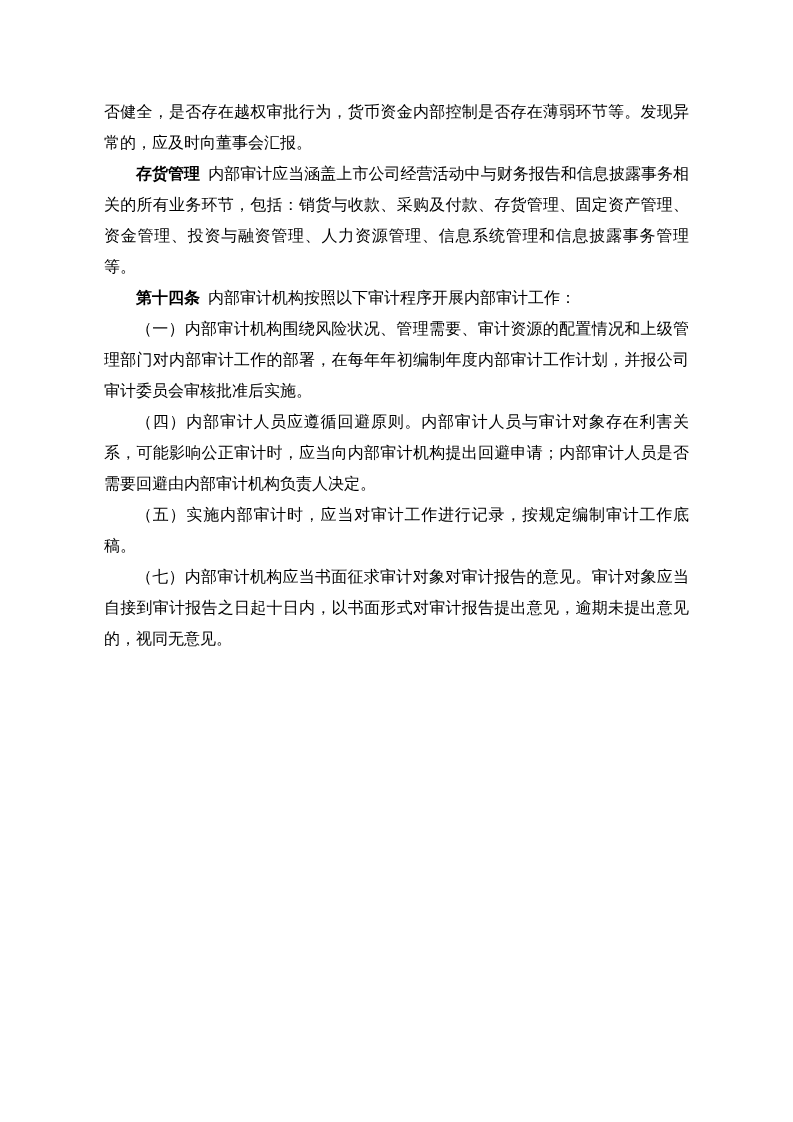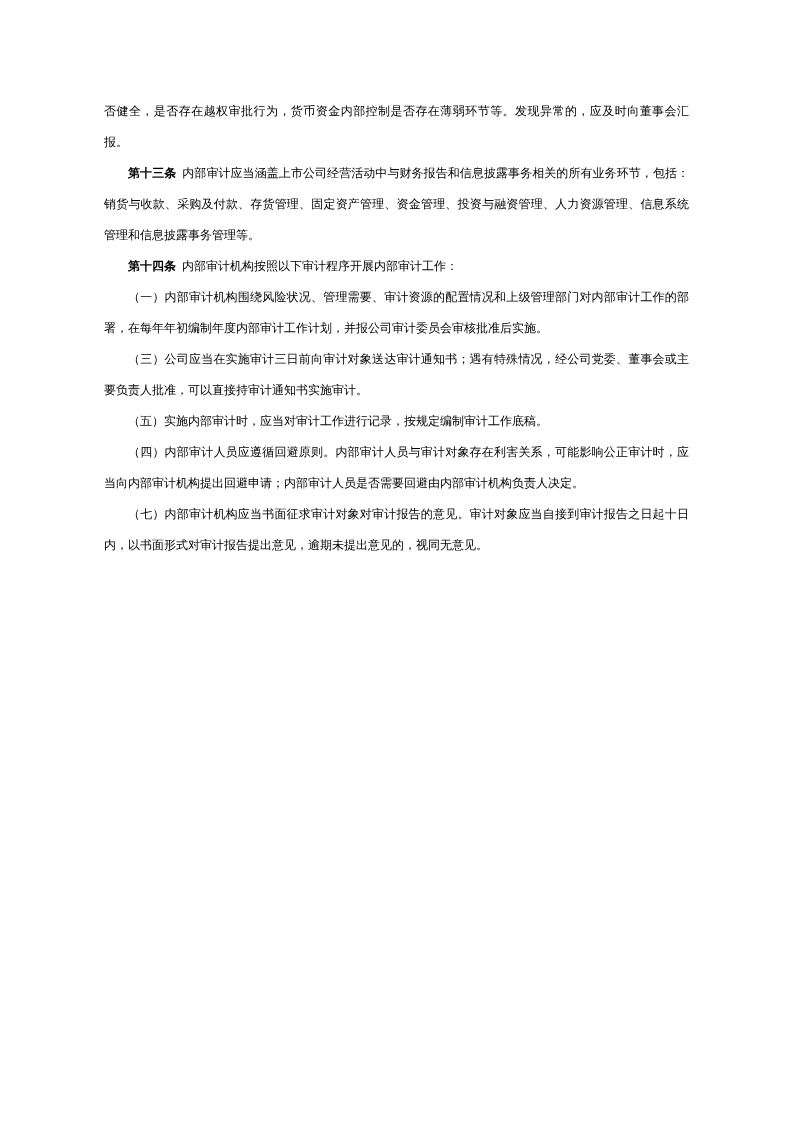--- a/index.html
+++ b/index.html
@@ -25,21 +25,21 @@
   .content {
     position: absolute;
     left: 104px;
     top: 96px;
     width: 585px;
     color: #000000;
   }
   .para {
     margin: 0;
     padding: 0;
-    font-size: 12px;
+    font-size: 16px;
     line-height: 31px;
     text-align: justify;
     text-indent: 2em;
     word-break: break-all;
     color: #000000;
   }
   .para.no-indent {
     text-indent: 0;
   }
   .term {
@@ -48,32 +48,31 @@
   }
 </style>
 </head>
 <body>
 
 <div class="page">
   <div class="content">
 
     <p class="para no-indent"><span>否健全，是否存在越权审批行为，货币资金内部控制是否存在薄弱环节等。发现异常的，应及时向董事会汇报。</span></p>
 
-    <p class="para"><b class="term">第十三条</b><span>内部审计应当涵盖上市公司经营活动中与财务报告和信息披露事务相关的所有业务环节，包括：销货与收款、采购及付款、存货管理、固定资产管理、资金管理、投资与融资管理、人力资源管理、信息系统管理和信息披露事务管理等。</span></p>
+    <p class="para"><b class="term">存货管理</b><span>内部审计应当涵盖上市公司经营活动中与财务报告和信息披露事务相关的所有业务环节，包括：销货与收款、采购及付款、存货管理、固定资产管理、资金管理、投资与融资管理、人力资源管理、信息系统管理和信息披露事务管理等。</span></p>
 
 
     <p class="para"><b class="term">第十四条</b><span>内部审计机构按照以下审计程序开展内部审计工作：</span></p>
 
     <p class="para"><span>（一）内部审计机构围绕风险状况、管理需要、审计资源的配置情况和上级管理部门对内部审计工作的部署，在每年年初编制年度内部审计工作计划，并报公司审计委员会审核批准后实施。</span></p>
 
 
-    <p class="para"><span>（三）公司应当在实施审计三日前向审计对象送达审计通知书；遇有特殊情况，经公司党委、董事会或主要负责人批准，可以直接持审计通知书实施审计。</span></p>
+
+    <p class="para"><span>（四）内部审计人员应遵循回避原则。内部审计人员与审计对象存在利害关系，可能影响公正审计时，应当向内部审计机构提出回避申请；内部审计人员是否需要回避由内部审计机构负责人决定。</span></p>
 
     <p class="para"><span>（五）实施内部审计时，应当对审计工作进行记录，按规定编制审计工作底稿。</span></p>
-
-    <p class="para"><span>（四）内部审计人员应遵循回避原则。内部审计人员与审计对象存在利害关系，可能影响公正审计时，应当向内部审计机构提出回避申请；内部审计人员是否需要回避由内部审计机构负责人决定。</span></p>
 
 
     <p class="para"><span>（七）内部审计机构应当书面征求审计对象对审计报告的意见。审计对象应当自接到审计报告之日起十日内，以书面形式对审计报告提出意见，逾期未提出意见的，视同无意见。</span></p>
 
 
   </div>
 </div>
 
 </body></html>

